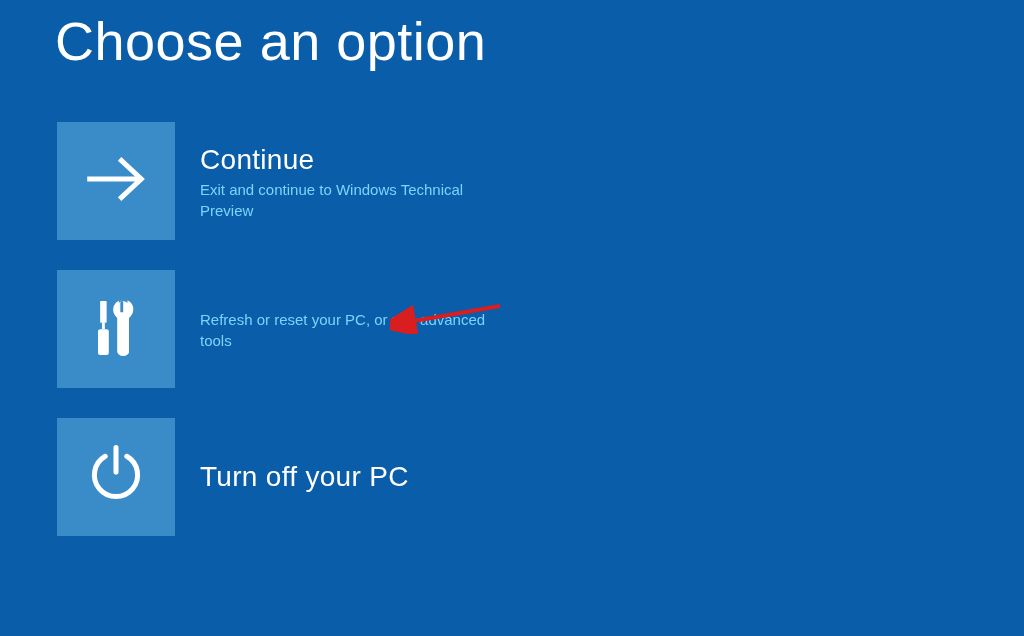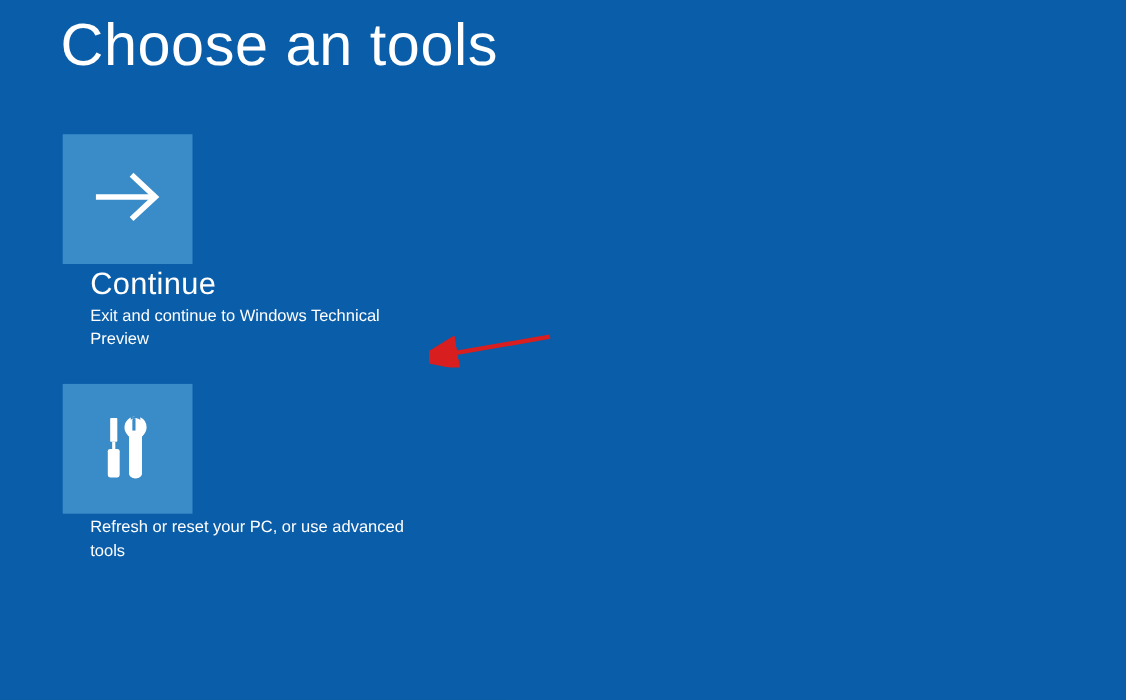--- a/index.html
+++ b/index.html
@@ -20,24 +20,23 @@
       font-size: 54px;
       font-weight: 300;
       padding: 10px 0 0 55px;
       letter-spacing: 0.5px;
     }
     .options-container {
       padding: 50px 0 0 57px;
     }
     .option {
       display: flex;
-      align-items: flex-start;
+      align-items: center;
       margin-bottom: 30px;
       cursor: pointer;
-      flex-direction: column;
     }
     .option-tile {
       width: 118px;
       height: 118px;
       background-color: #3a8cc9;
       display: flex;
       align-items: center;
       justify-content: center;
       flex-shrink: 0;
     }
@@ -49,37 +48,37 @@
     .option-title {
       font-size: 28px;
       font-weight: 300;
       margin-bottom: 3px;
       letter-spacing: 0.3px;
     }
     .option-description {
       font-size: 15px;
       font-weight: 400;
       line-height: 1.4;
-      color: #ffffff;
+      color: #7dd3fc;
     }
     .icon-svg {
       width: 72px;
       height: 72px;
     }
     .annotation-arrow {
       position: absolute;
       left: 390px;
       top: 294px;
       pointer-events: none;
     }
   </style>
 </head>
 <body>
 
-<h1 class="page-title">Choose an tools</h1>
+<h1 class="page-title">Choose an option</h1>
 
 <div class="options-container">
 
   <div class="option">
     <div class="option-tile">
       <span>
         <svg class="icon-svg" viewBox="0 0 100 100" fill="none" stroke="#ffffff" stroke-width="7" stroke-linecap="butt">
           <line x1="10" y1="50" x2="82" y2="50"></line>
           <polyline points="55,22 85,50 55,78" stroke-linejoin="miter"></polyline>
         </svg>
@@ -128,20 +127,34 @@
                    L 54 13 
                    A 14 14 0 0 0 60 12 Z" fill="#ffffff"></path>
         </svg>
       </span>
     </div>
     <div class="option-text">
       <div class="option-description">Refresh or reset your PC, or use advanced tools</div>
     </div>
   </div>
 
+  <div class="option">
+    <div class="option-tile">
+      <span>
+        <svg class="icon-svg" viewBox="0 0 100 100" fill="none" stroke="#ffffff" stroke-width="7" stroke-linecap="round">
+          <path d="M 35 24 A 30 30 0 1 0 65 24"></path>
+          <line x1="50" y1="12" x2="50" y2="46"></line>
+        </svg>
+      </span>
+    </div>
+    <div class="option-text">
+      <div class="option-title">Turn off your PC</div>
+      <div class="option-description"></div>
+    </div>
+  </div>
 
 </div>
 
 <div class="annotation-arrow">
   <svg width="120" height="40" viewBox="0 0 120 40">
     <defs>
       <marker id="arrowhead" markerWidth="10" markerHeight="8" refX="2" refY="4" orient="auto">
         <polygon points="0 0, 10 4, 0 8" fill="#d81e1e"></polygon>
       </marker>
     </defs>

